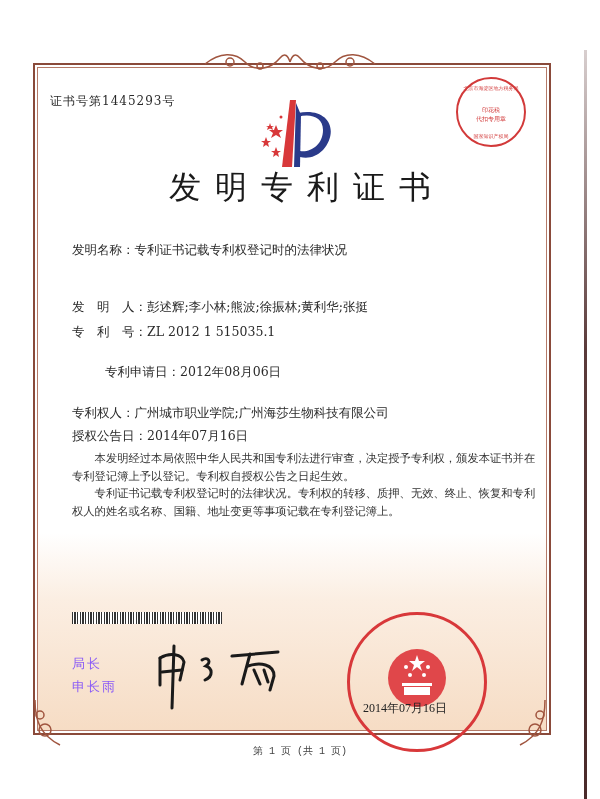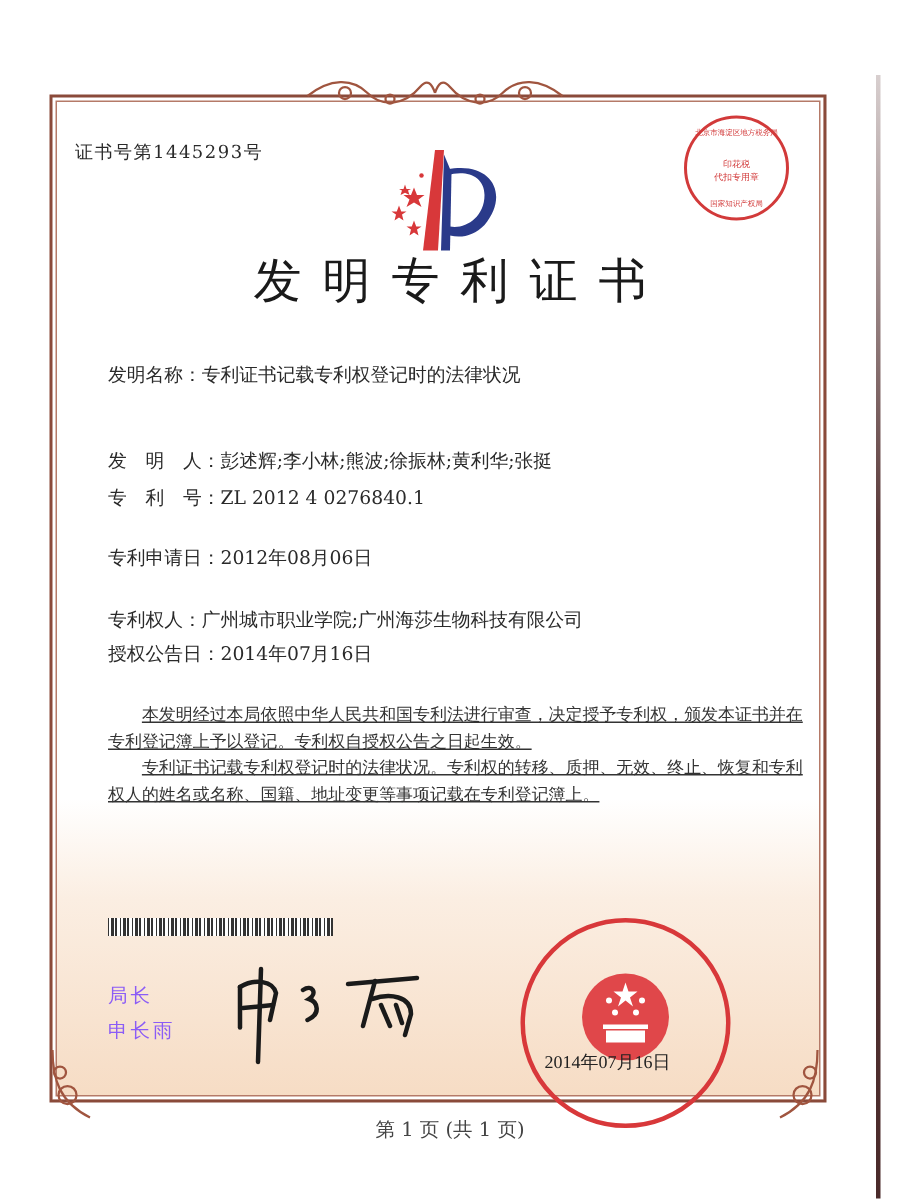--- a/index.html
+++ b/index.html
@@ -65,21 +65,21 @@
       border: 3px solid #d8383a; border-radius: 50%; box-sizing: border-box;
     }
     .stamp-main .emblem {
       position: absolute; left: 36px; top: 32px; width: 62px; height: 62px;
     }
     .stamp-date {
       position: absolute; left: 363px; top: 700px; font-size: 12px; color: #222;
       font-family: "Liberation Serif", serif;
     }
     .page-indicator {
-      position: absolute; left: 0; right: 0; top: 744px; text-align: center; font-size: 13px; color: #444;
+      position: absolute; left: 0; right: 0; top: 744px; text-align: center; font-size: 10px; color: #444; font-family: Liberation Mono, monospace;
     }
   </style>
 </head>
 <body>
 
 <div class="page-edge"></div>
 
 <div class="cert"></div>
 
 <svg class="ornament-top" viewBox="0 0 180 28">
@@ -134,33 +134,33 @@
 
 <div class="title">发明专利证书</div>
 
 <div class="field" style="top:242px;">
   <span class="label">发明名称：</span><span>专利证书记载专利权登记时的法律状况</span>
 </div>
 <div class="field" style="top:299px;">
   <span class="label">发　明　人：</span><span>彭述辉;李小林;熊波;徐振林;黄利华;张挺</span>
 </div>
 <div class="field" style="top:324px;">
-  <span class="label">专　利　号：</span><span>ZL 2012 4 0276840.1</span>
+  <span class="label">专　利　号：</span><span>ZL 2012 1 515035.1</span>
 </div>
-<div class="field" style="top:364px;">
+<div class="field" style="top:364px;margin-left:33px;">
   <span class="label">专利申请日：</span><span>2012年08月06日</span>
 </div>
 <div class="field" style="top:405px;">
   <span class="label">专利权人：</span><span>广州城市职业学院;广州海莎生物科技有限公司</span>
 </div>
 <div class="field" style="top:428px;">
   <span class="label">授权公告日：</span><span>2014年07月16日</span>
 </div>
 
-<div class="body-text" style="top:468px;text-decoration:underline;">
+<div class="body-text" style="top:450px;">
   <p>本发明经过本局依照中华人民共和国专利法进行审查，决定授予专利权，颁发本证书并在专利登记簿上予以登记。专利权自授权公告之日起生效。</p>
   <p>专利证书记载专利权登记时的法律状况。专利权的转移、质押、无效、终止、恢复和专利权人的姓名或名称、国籍、地址变更等事项记载在专利登记簿上。</p>
 </div>
 
 <div class="barcode"></div>
 
 <div class="director-title" style="top:655px;">局长</div>
 <div class="director-name" style="top:678px;">申长雨</div>
 
 <svg class="signature" viewBox="0 0 150 70">

